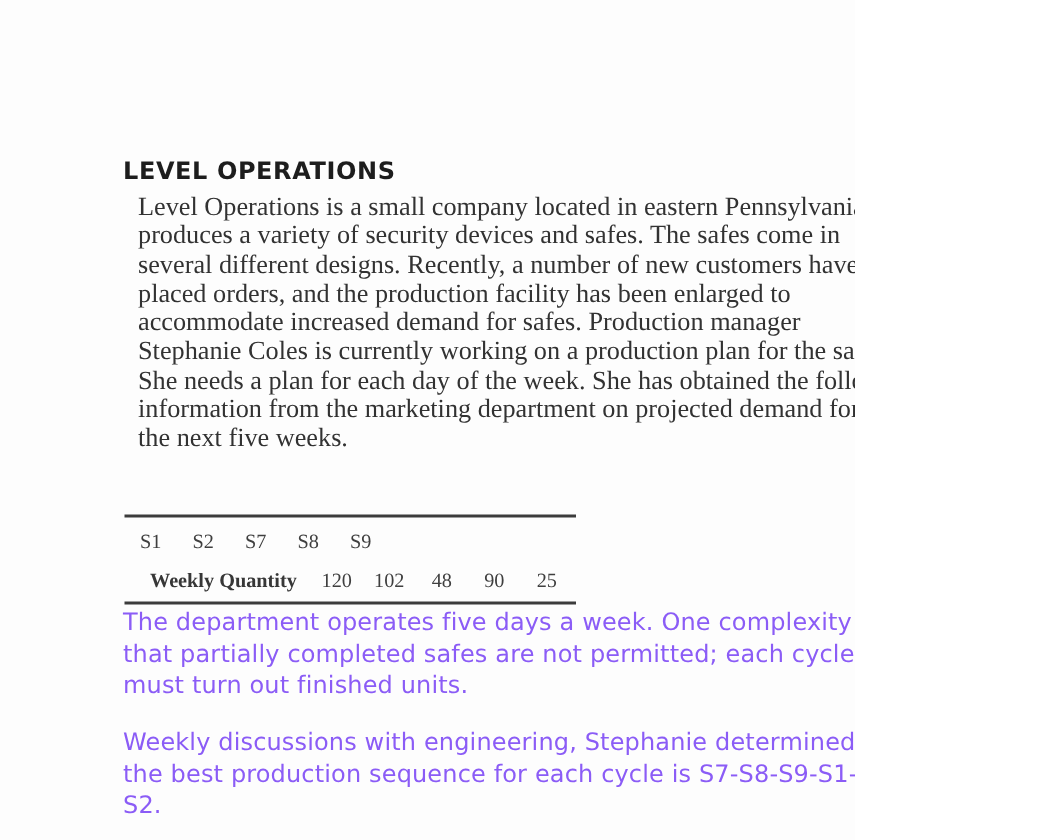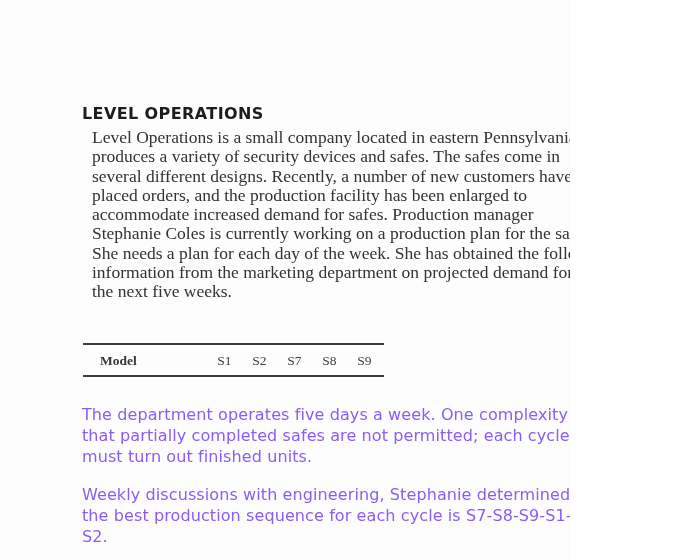--- a/index.html
+++ b/index.html
@@ -95,26 +95,33 @@
 several different designs. Recently, a number of new customers have
 placed orders, and the production facility has been enlarged to
 accommodate increased demand for safes. Production manager
 Stephanie Coles is currently working on a production plan for the safes.
 She needs a plan for each day of the week. She has obtained the following
 information from the marketing department on projected demand for
 the next five weeks.</p>
 
   <div class="demand-table">
     <div class="trow header-row">
-      <span class="tlabel">Model</span>
       <span class="tcell">S1</span>
       <span class="tcell">S2</span>
       <span class="tcell">S7</span>
       <span class="tcell">S8</span>
       <span class="tcell">S9</span>
+    </div>
+    <div class="trow qty-row">
+      <span class="tlabel">Weekly Quantity</span>
+      <span class="tcell">120</span>
+      <span class="tcell">102</span>
+      <span class="tcell">48</span>
+      <span class="tcell">90</span>
+      <span class="tcell">25</span>
     </div>
   </div>
 
   <p class="sans-paragraph p1">The department operates five days a week. One complexity is
 that partially completed safes are not permitted; each cycle
 must turn out finished units.</p>
 
   <p class="sans-paragraph p2">Weekly discussions with engineering, Stephanie determined that
 the best production sequence for each cycle is S7-S8-S9-S1-
 S2.</p>

